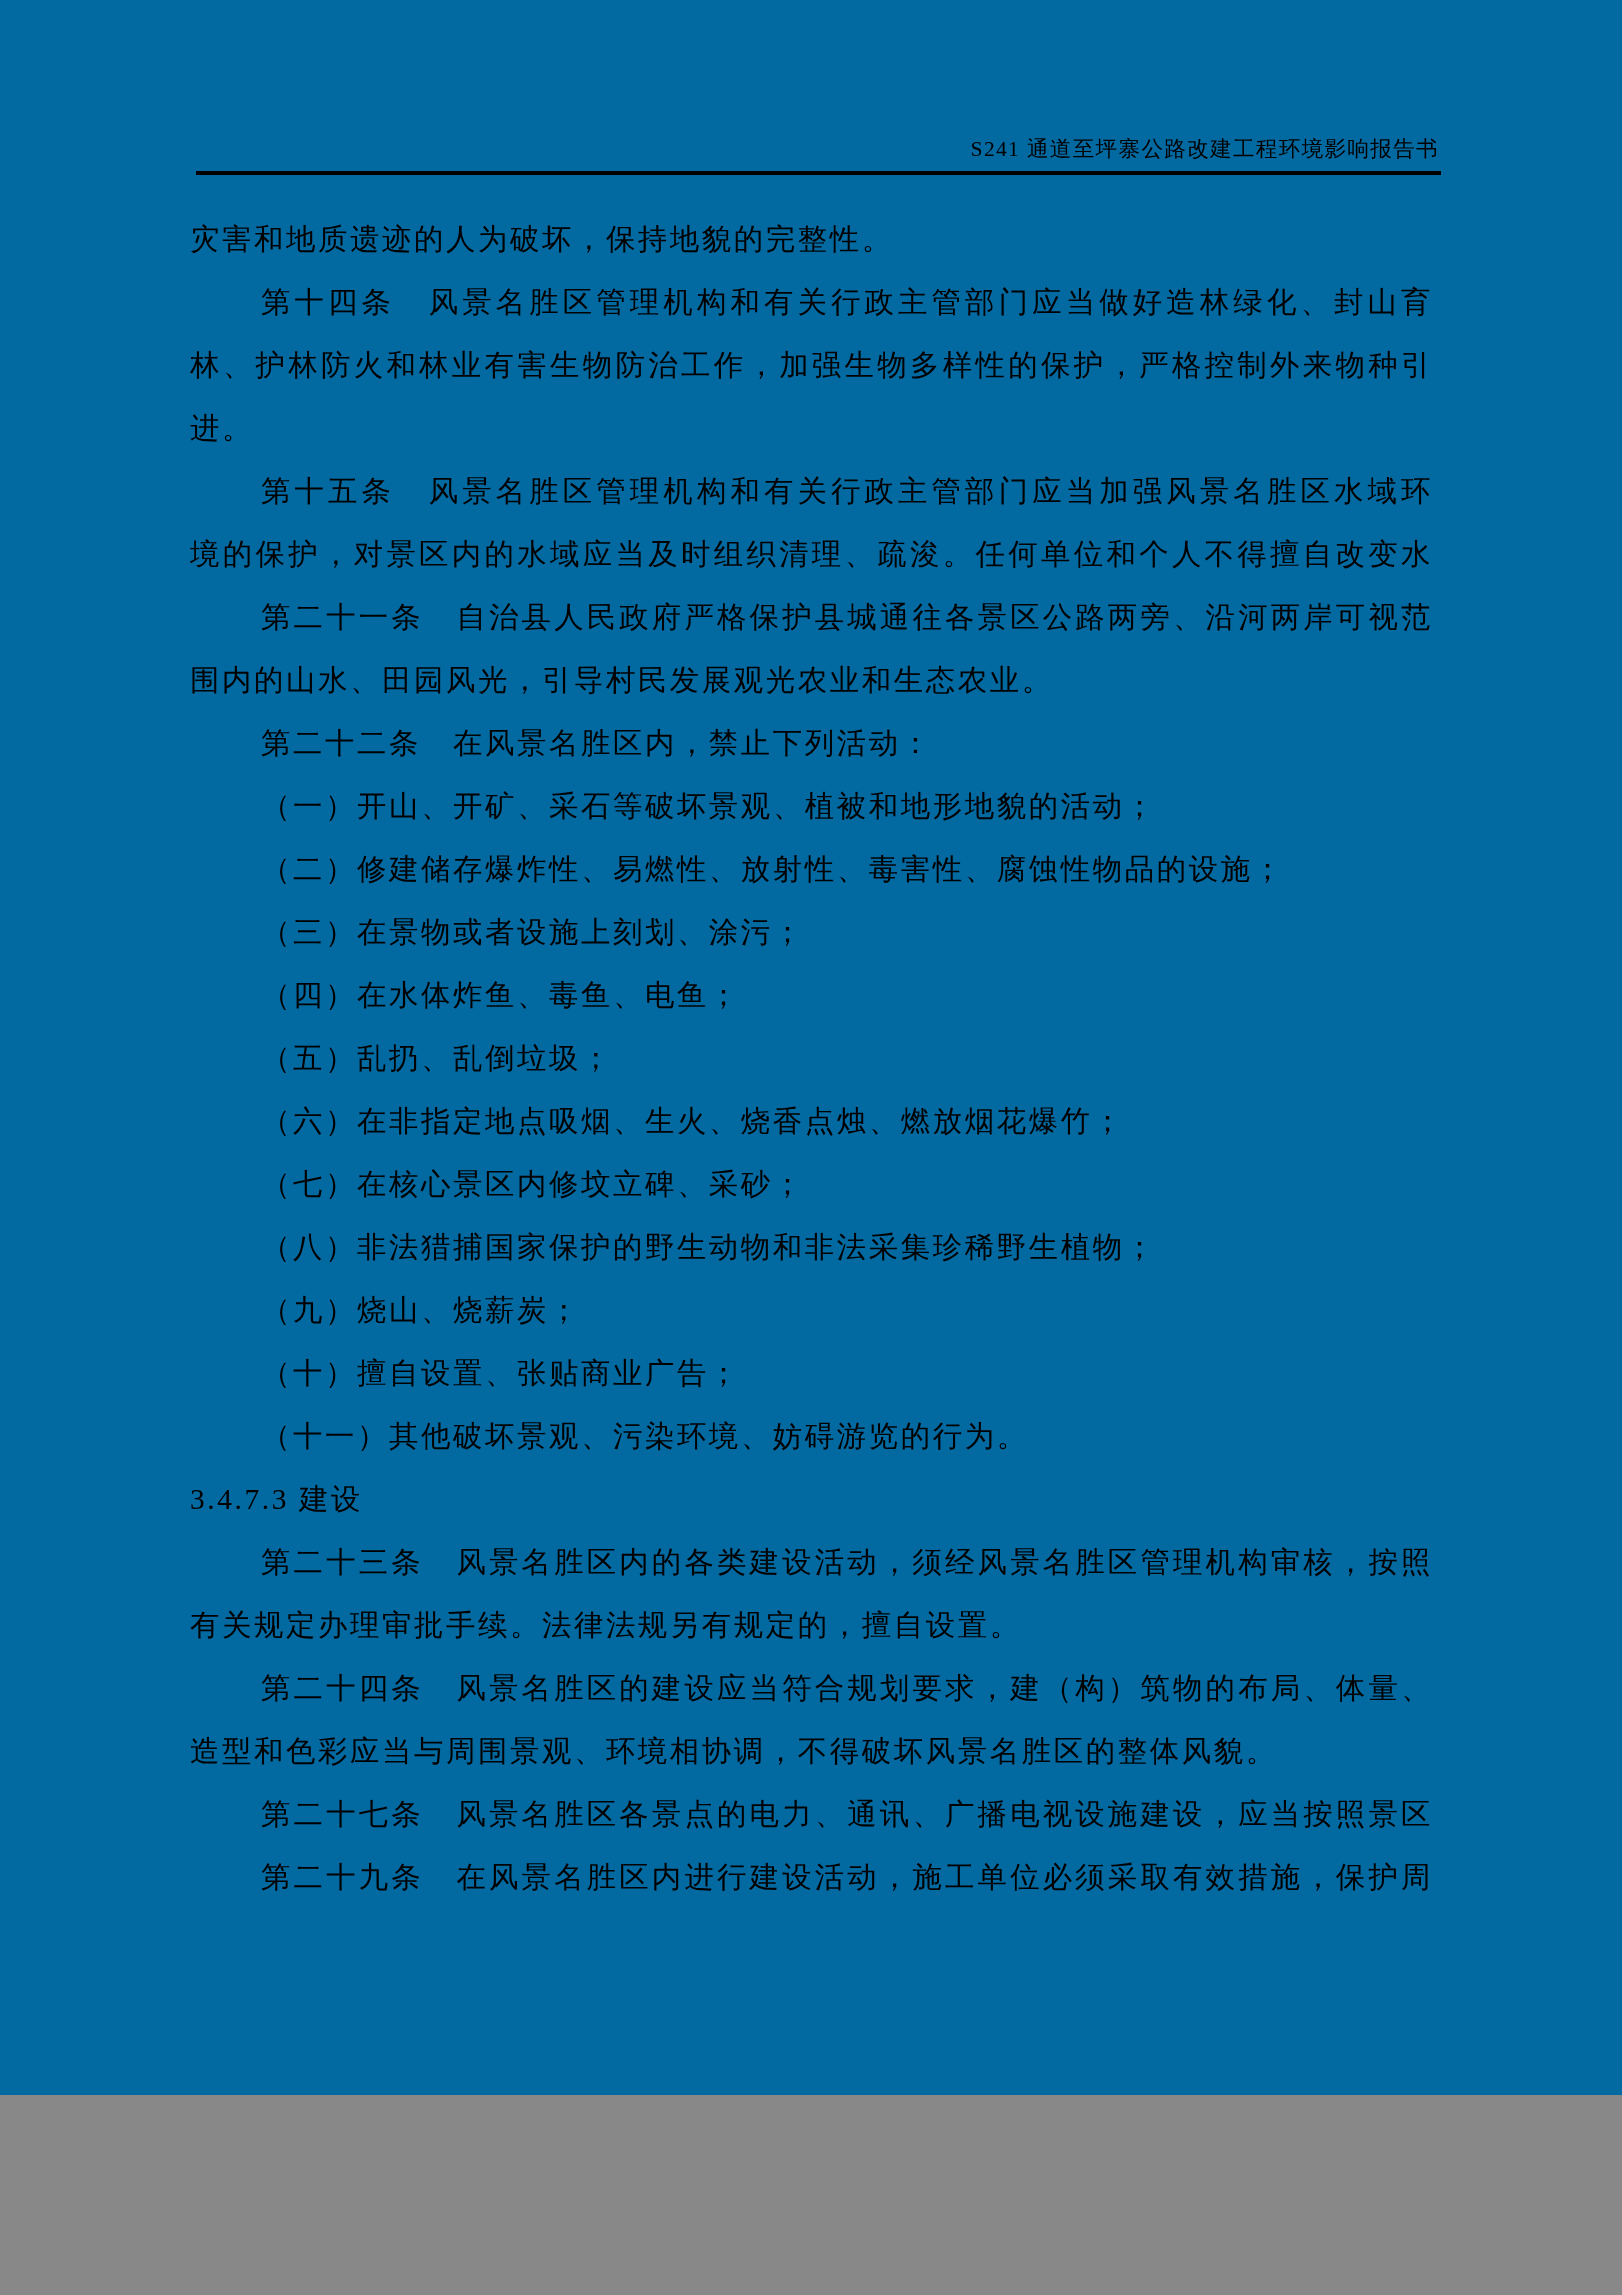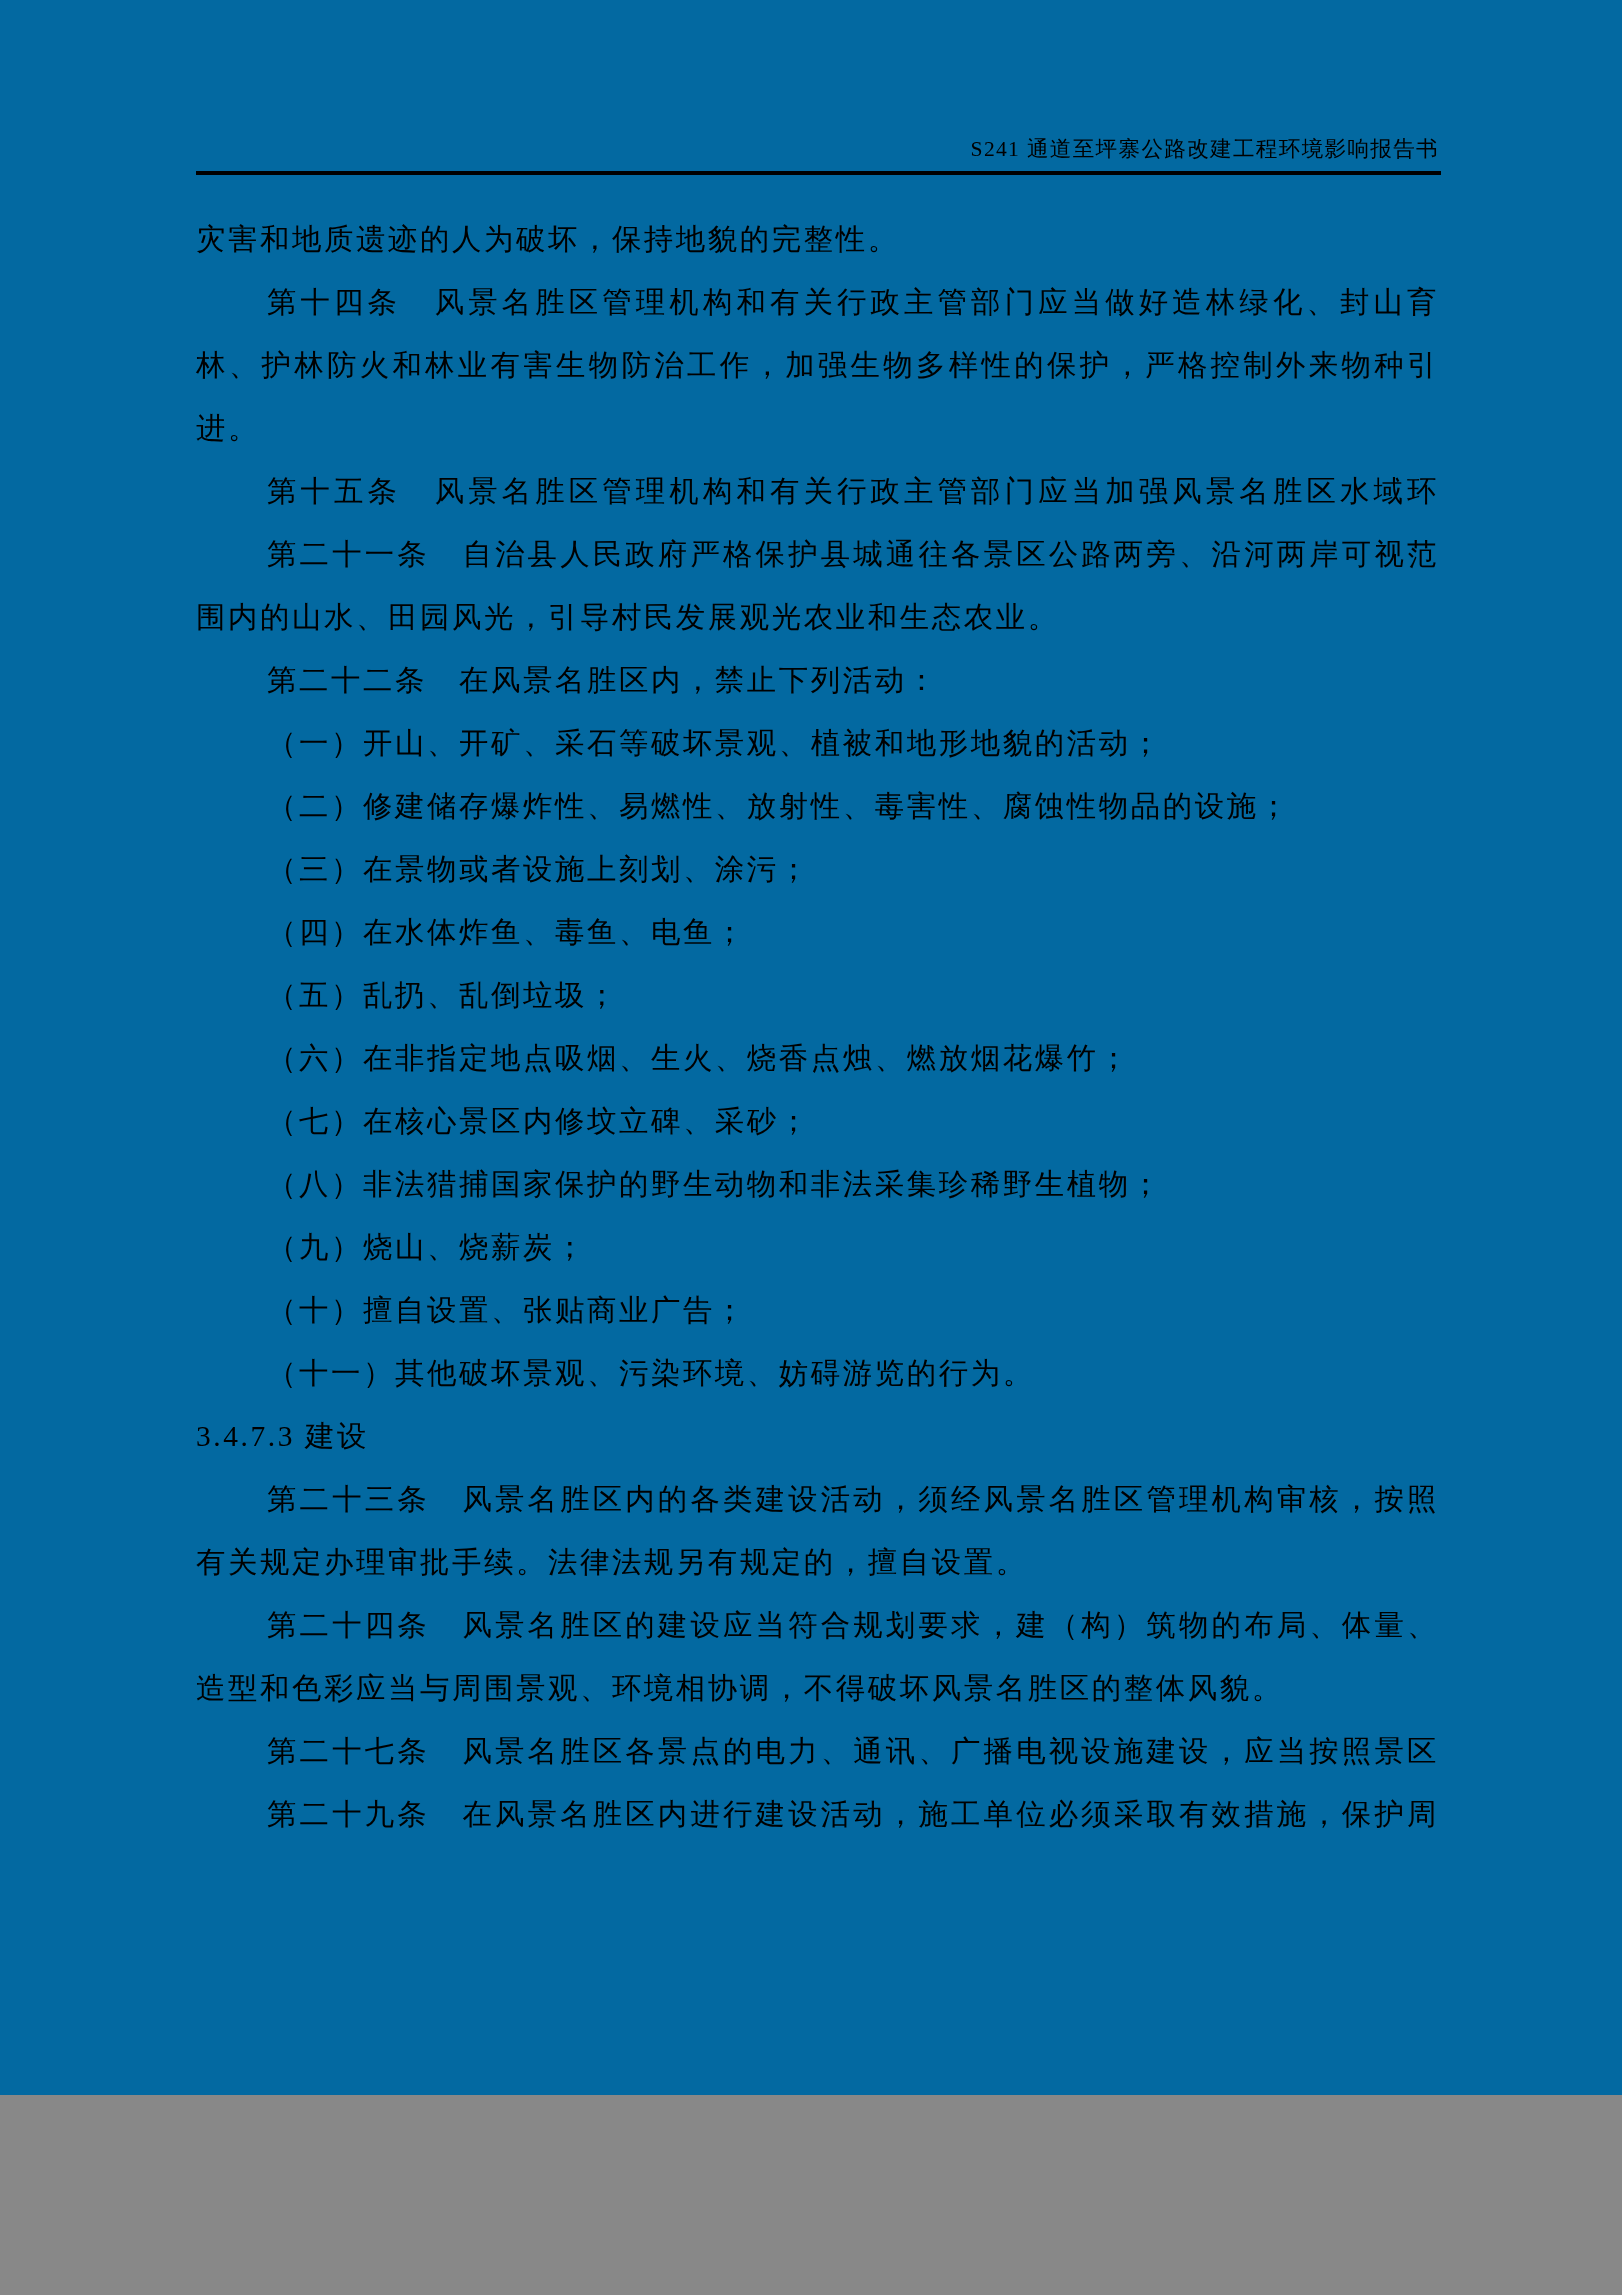--- a/index.html
+++ b/index.html
@@ -28,21 +28,21 @@
     position: absolute;
     top: 171px;
     left: 196px;
     width: 1245px;
     height: 3.9px;
     background: #000000;
   }
   .content {
     position: absolute;
     top: 208px;
-    left: 196px;
+    left: 190px;
     width: 1243px;
   }
   .line {
     height: 63px;
     line-height: 63px;
     font-size: 29.4px;
     letter-spacing: 2.6px;
     text-align: left;
     white-space: nowrap;
   }
@@ -72,20 +72,21 @@
   <div class="header-title">S241 通道至坪寨公路改建工程环境影响报告书</div>
 
   <div class="header-rule"></div>
 
   <div class="content" id="body-text">
       <div class="line">灾害和地质遗迹的人为破坏，保持地貌的完整性。</div>
       <div class="line fill ind">第十四条　风景名胜区管理机构和有关行政主管部门应当做好造林绿化、封山育</div>
       <div class="line fill">林、护林防火和林业有害生物防治工作，加强生物多样性的保护，严格控制外来物种引</div>
       <div class="line">进。</div>
       <div class="line fill ind">第十五条　风景名胜区管理机构和有关行政主管部门应当加强风景名胜区水域环</div>
+      <div class="line fill">境的保护，对景区内的水域应当及时组织清理、疏浚。任何单位和个人不得擅自改变水</div>
       <div class="line fill ind">第二十一条　自治县人民政府严格保护县城通往各景区公路两旁、沿河两岸可视范</div>
       <div class="line">围内的山水、田园风光，引导村民发展观光农业和生态农业。</div>
       <div class="line ind">第二十二条　在风景名胜区内，禁止下列活动：</div>
       <div class="line ind">（一）开山、开矿、采石等破坏景观、植被和地形地貌的活动；</div>
       <div class="line ind">（二）修建储存爆炸性、易燃性、放射性、毒害性、腐蚀性物品的设施；</div>
       <div class="line ind">（三）在景物或者设施上刻划、涂污；</div>
       <div class="line ind">（四）在水体炸鱼、毒鱼、电鱼；</div>
       <div class="line ind">（五）乱扔、乱倒垃圾；</div>
       <div class="line ind">（六）在非指定地点吸烟、生火、烧香点烛、燃放烟花爆竹；</div>
       <div class="line ind">（七）在核心景区内修坟立碑、采砂；</div>

